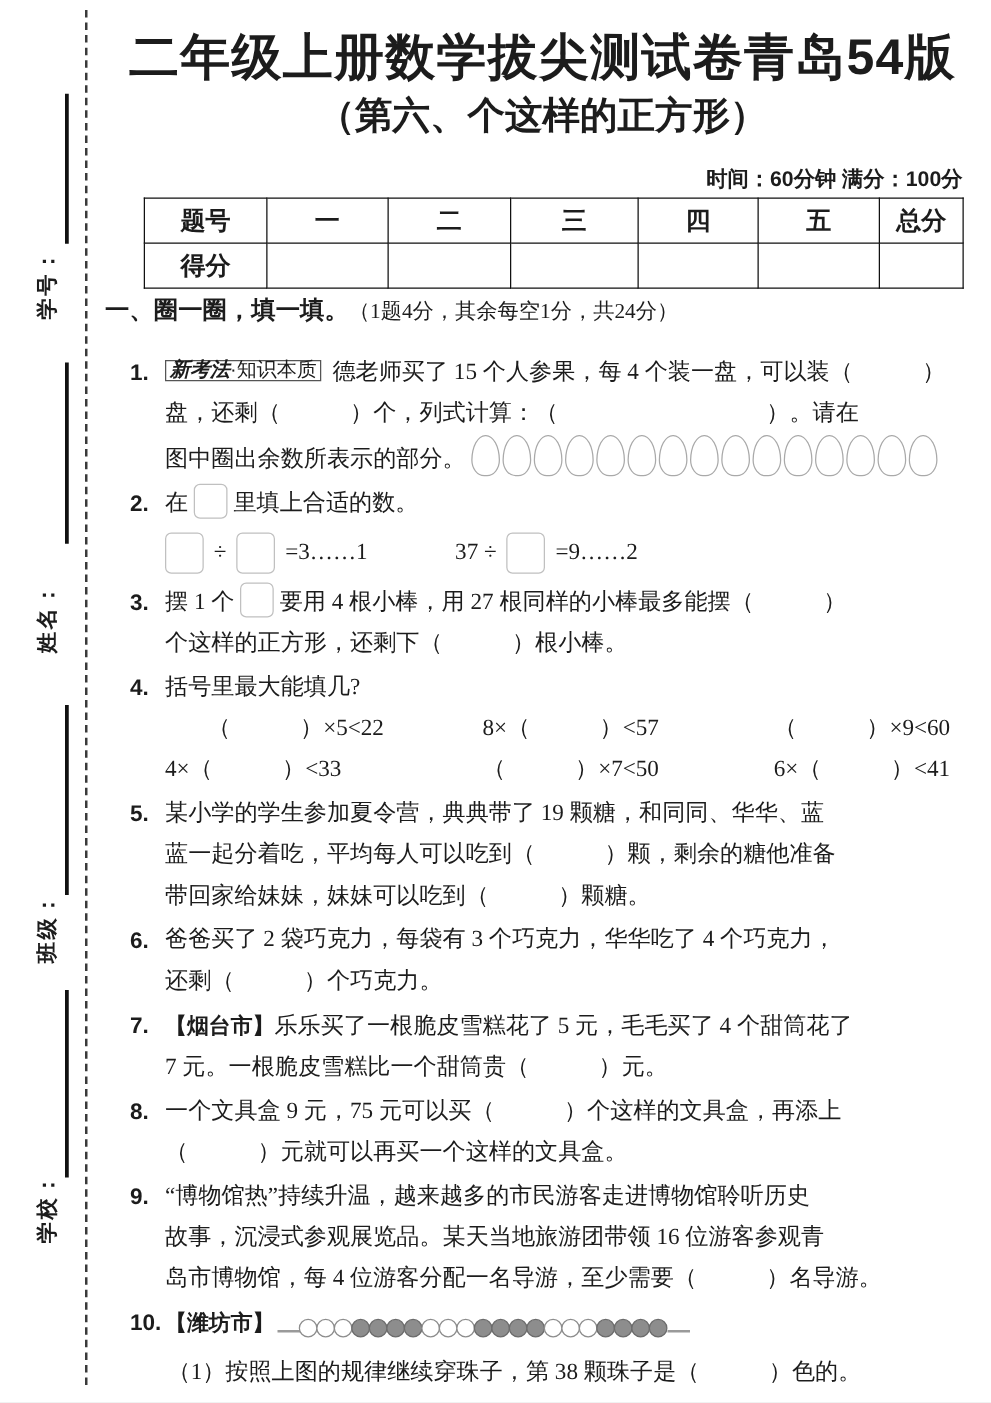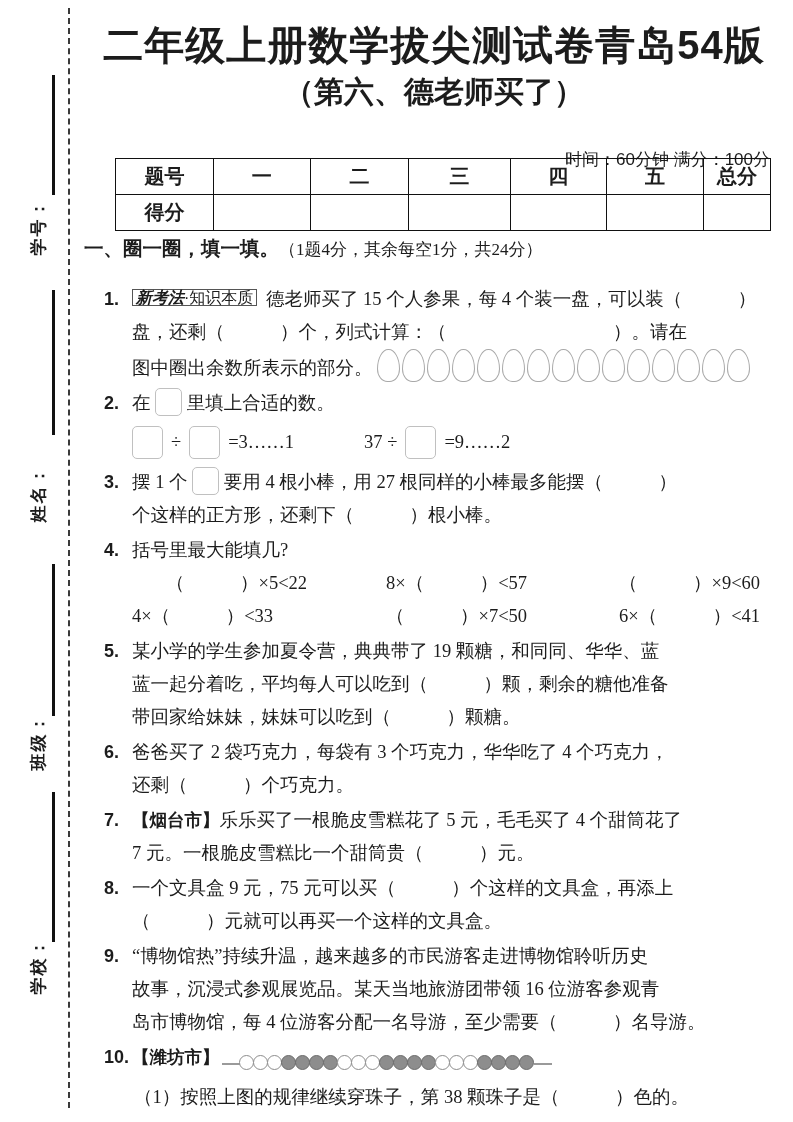--- a/index.html
+++ b/index.html
@@ -14,21 +14,21 @@
           font-family:"Liberation Sans", sans-serif;font-weight:600;
           transform:translate(-50%,-50%) rotate(-90deg);}
 
   
   .title{position:absolute;left:95px;top:18px;width:678px;text-align:center;
          font-family:"Liberation Sans", sans-serif;font-weight:bold;font-size:40px;
          letter-spacing:1px;}
   .subtitle{position:absolute;left:95px;top:72px;width:678px;text-align:center;
             font-family:"Liberation Sans", sans-serif;font-weight:bold;font-size:30px;}
   .meta{position:absolute;left:115px;top:132px;width:655px;text-align:right;
-        font-family:"Liberation Sans", sans-serif;font-weight:400;font-size:17px;margin-top:16px;}
+        font-family:"Liberation Sans", sans-serif;font-weight:700;font-size:17px;}
 
   
   table.score{position:absolute;left:115px;top:158px;width:656px;
               border-collapse:collapse;table-layout:fixed;}
   table.score td{border:1.5px solid #111;height:33px;text-align:center;
                  font-family:"Liberation Sans", sans-serif;font-weight:600;font-size:20px;}
 
   
   .content{position:absolute;left:84px;top:233px;width:694px;font-size:18.5px;line-height:33px;}
   .section-head{line-height:30px;margin-bottom:18px;}
@@ -81,21 +81,21 @@
   <div class="fill-line" style="top:75px;height:120px;"></div>
   <span class="vlabel" style="left:38px;top:227px;">学号：</span>
   <div class="fill-line" style="top:290px;height:145px;"></div>
   <span class="vlabel" style="left:38px;top:494px;">姓名：</span>
   <div class="fill-line" style="top:564px;height:152px;"></div>
   <span class="vlabel" style="left:38px;top:742px;">班级：</span>
   <div class="fill-line" style="top:792px;height:150px;"></div>
   <span class="vlabel" style="left:38px;top:966px;">学校：</span>
 
   <div class="title">二年级上册数学拔尖测试卷青岛54版</div>
-  <div class="subtitle">（第六、德老师买了）</div>
+  <div class="subtitle">（第六、个这样的正方形）</div>
   <div class="meta">时间：60分钟  满分：100分</div>
 
   <table class="score">
     <tbody>
         <tr>
       <td style="width:14.5%">题号</td>
       <td style="width:14.3%">一</td>
       <td style="width:14.6%">二</td>
       <td style="width:15%">三</td>
       <td style="width:14.3%">四</td>

